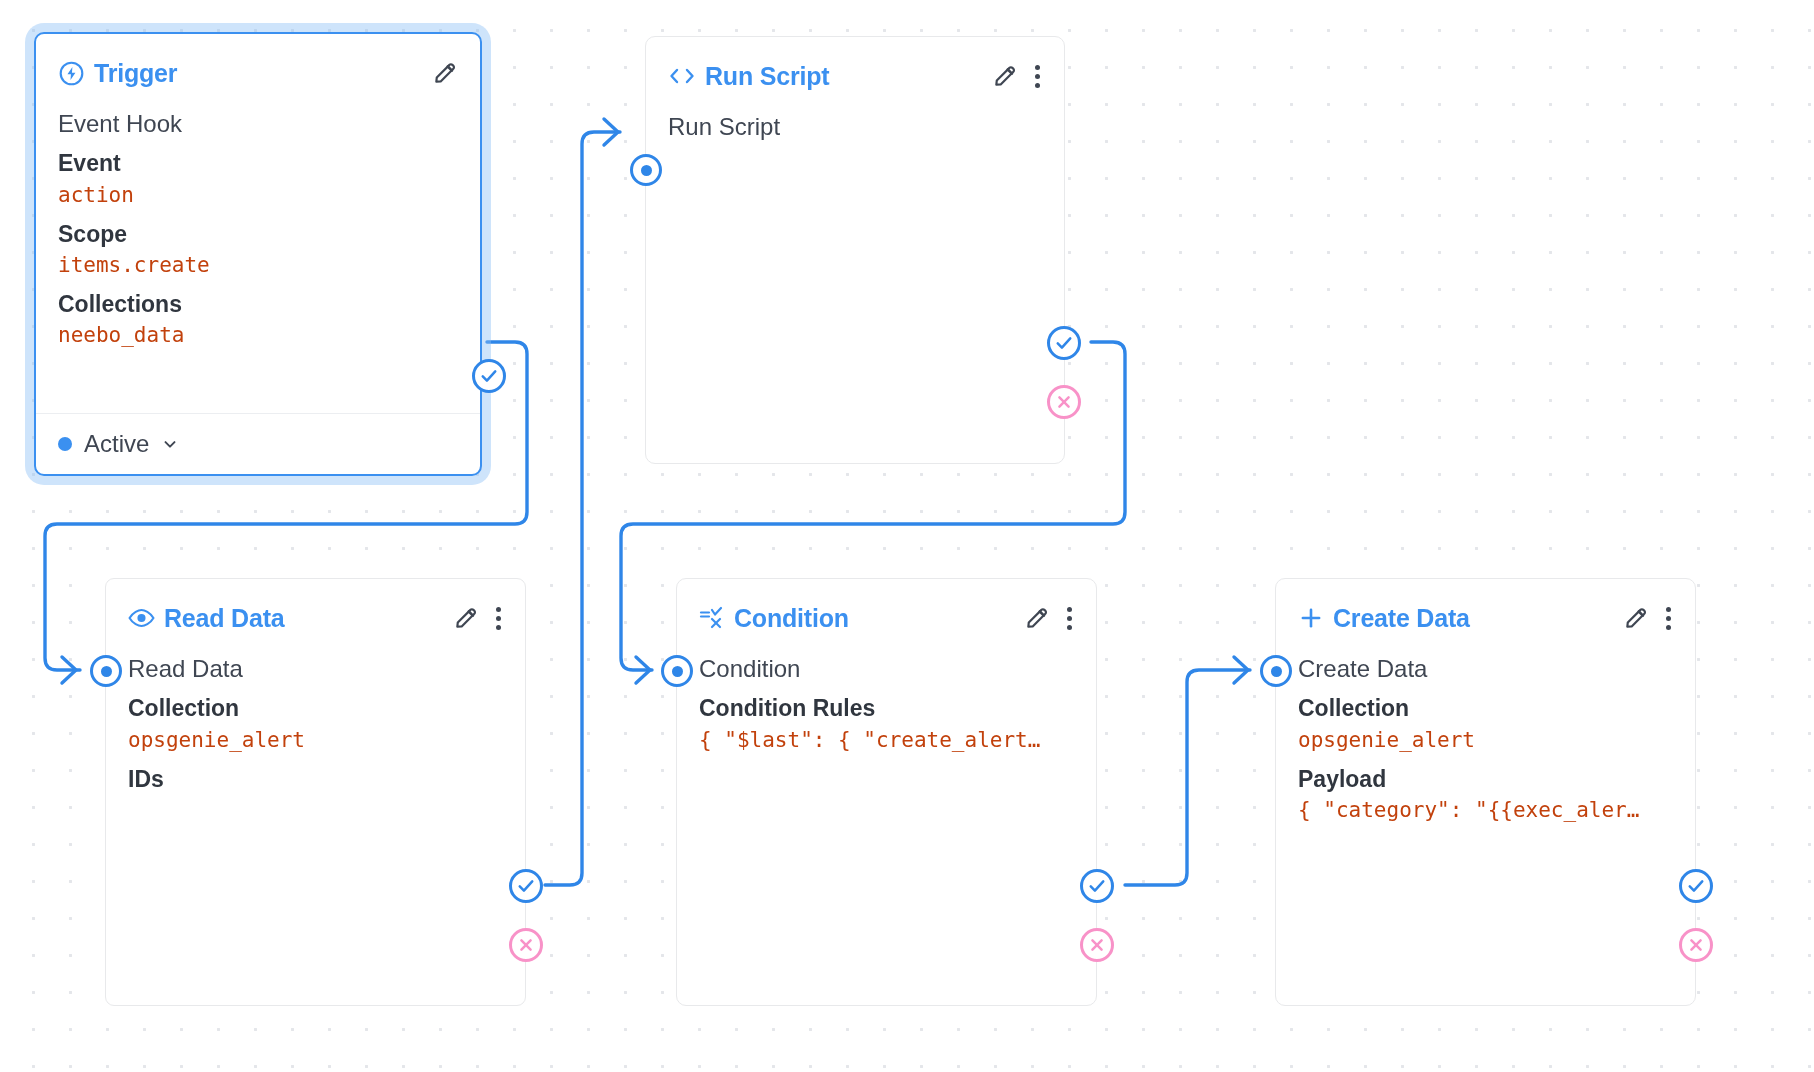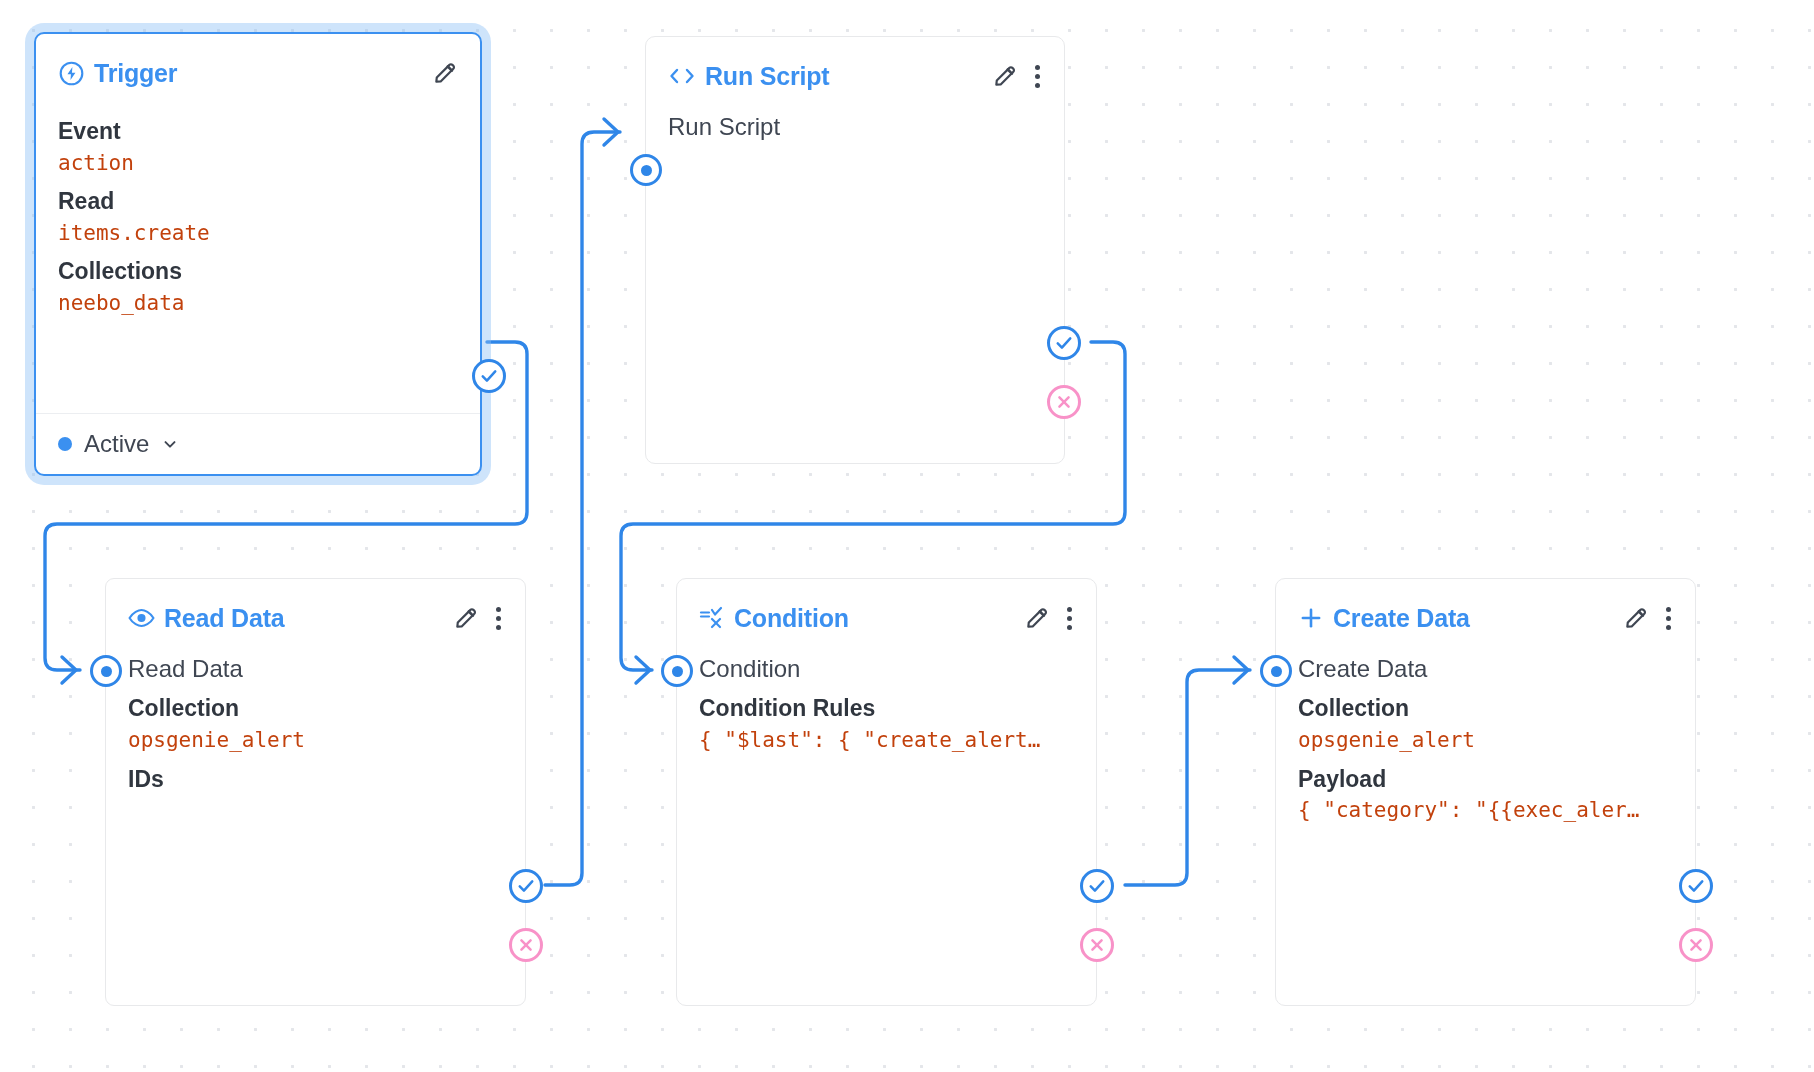--- a/index.html
+++ b/index.html
@@ -165,23 +165,24 @@
       <div class="head-actions">
         <span class="icn pencil-icon">
           <svg width="26" height="26" viewBox="0 0 24 24" fill="none" stroke="#3f4652" stroke-width="2" stroke-linecap="round" stroke-linejoin="round">
             <path d="M4 20 L4.4 16.2 L16.1 4.5 a1.9 1.9 0 0 1 2.7 0 l0.9 0.9 a1.9 1.9 0 0 1 0 2.7 L8 19.8 z"></path>
             <path d="M14.6 6 L18.4 9.8" stroke-width="2.4"></path>
           </svg>
         </span>
       </div>
     </div>
     <div class="node-body">
+      <div class="row-primary">Event Hook</div>
       <div class="field-label">Event</div>
       <div class="field-value">action</div>
-      <div class="field-label">Read</div>
+      <div class="field-label">Scope</div>
       <div class="field-value">items.create</div>
       <div class="field-label">Collections</div>
       <div class="field-value">neebo_data</div>
     </div>
     <div class="node-footer">
       <span class="status-dot"></span>
       <span class="status-text">Active</span>
       <span class="icn chev">
         <svg width="20" height="20" viewBox="0 0 24 24" fill="none" stroke="#3f4652" stroke-width="2.6" stroke-linecap="round" stroke-linejoin="round">
           <polyline points="6,9.5 12,15.5 18,9.5"></polyline>

